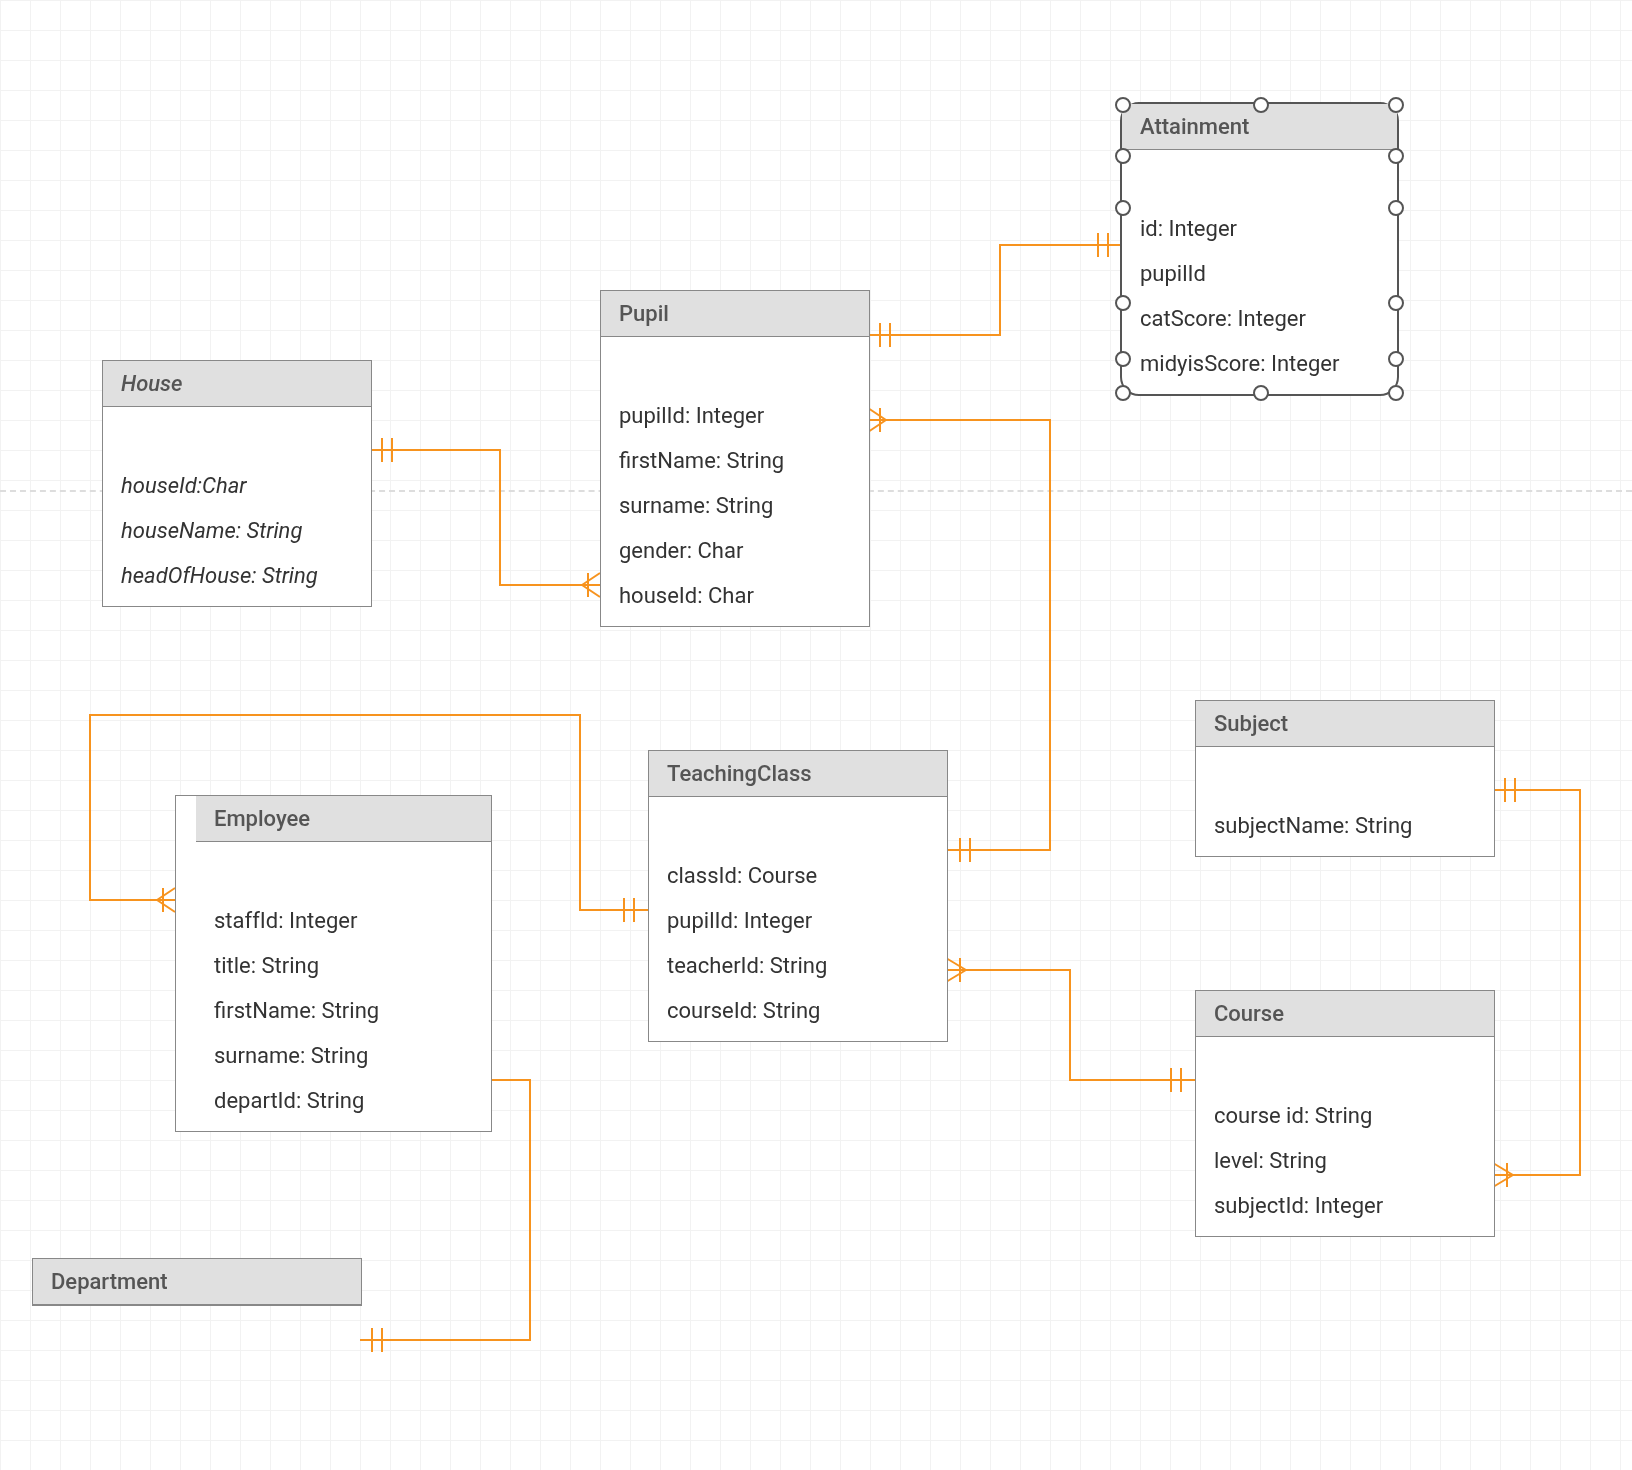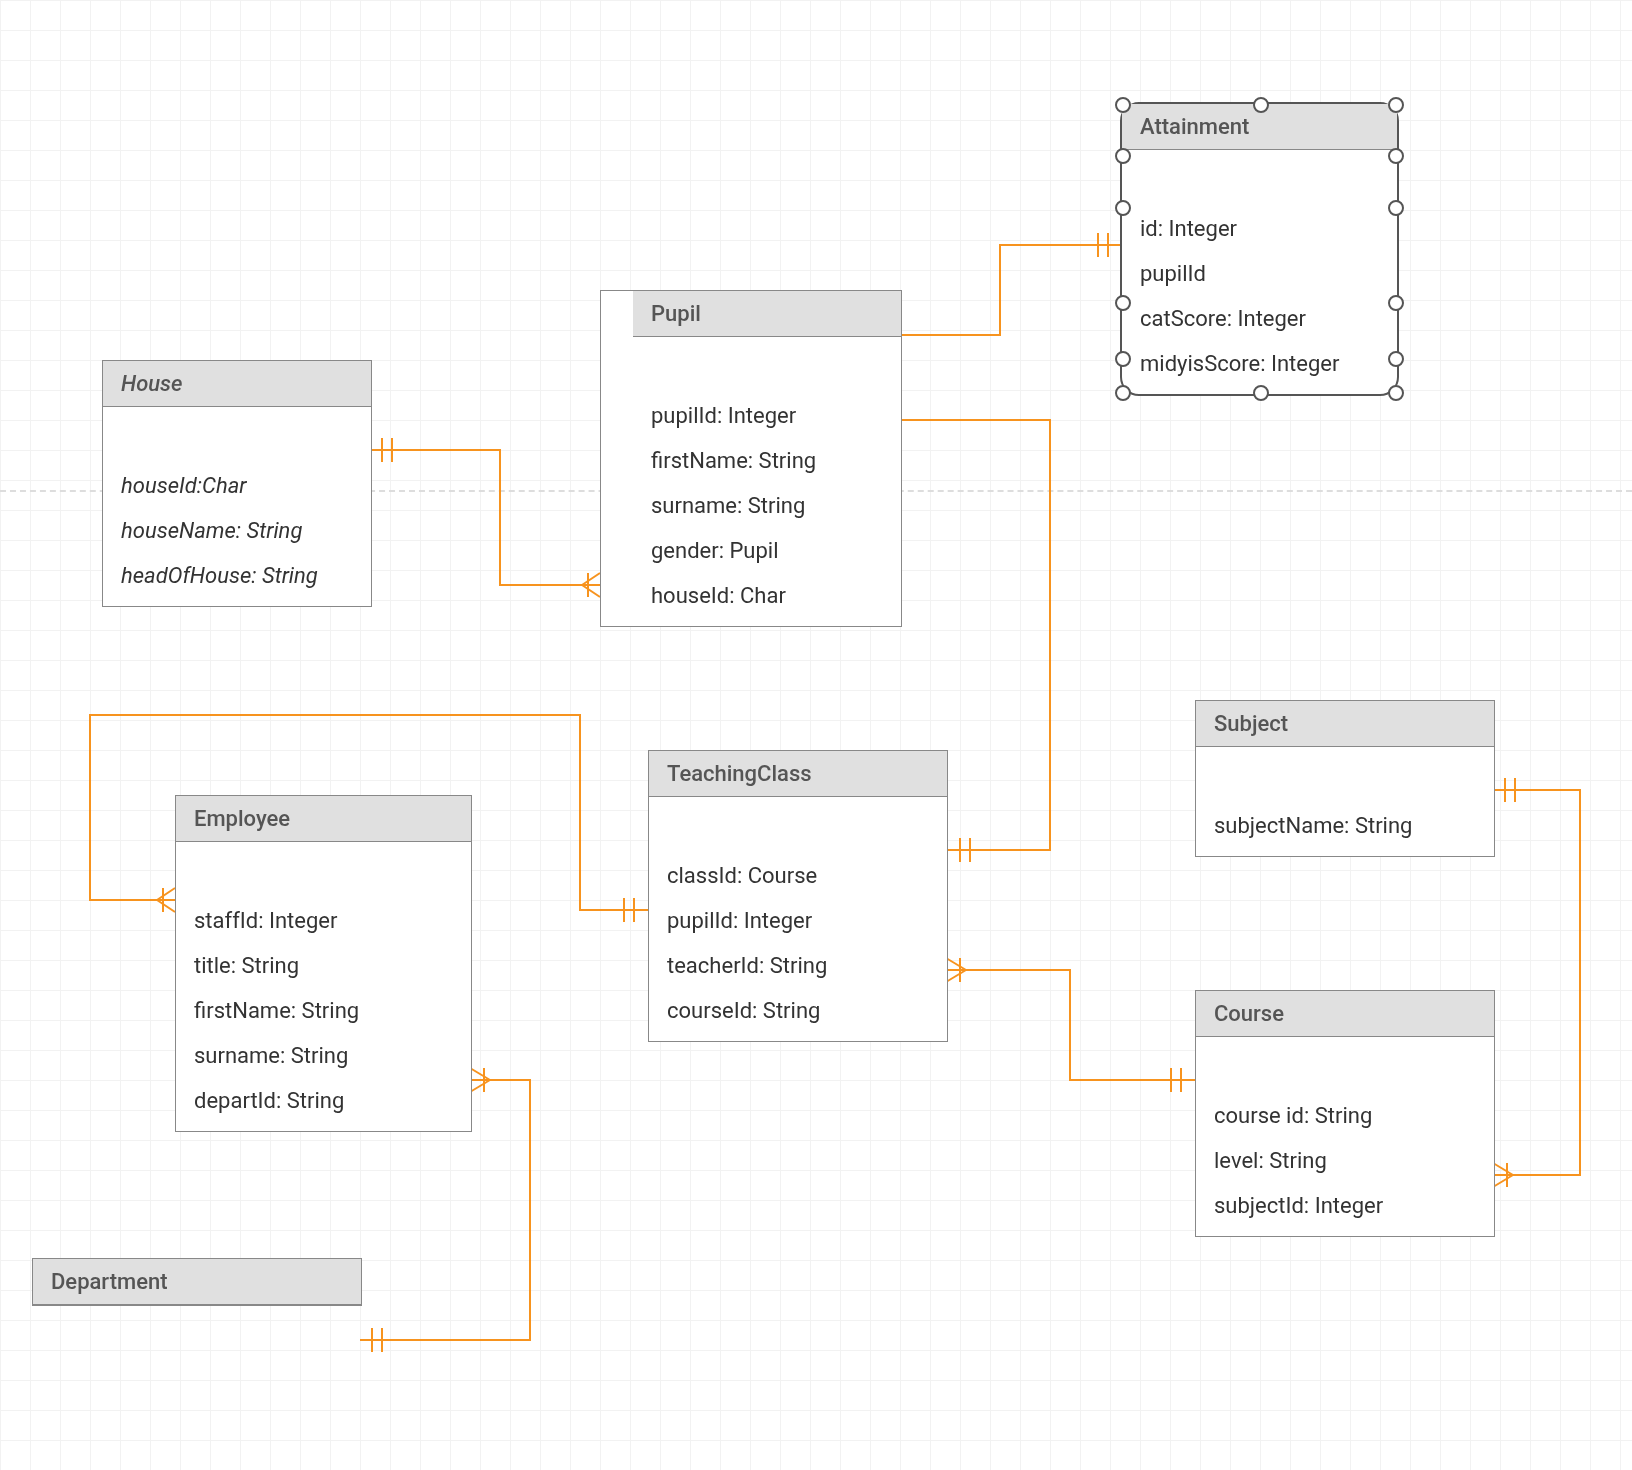--- a/index.html
+++ b/index.html
@@ -123,27 +123,27 @@
 
 <div class="entity" id="e-house" style="left: 102px; top: 360px; width: 268px; font-style: italic;">
   <div class="hdr">House</div>
   <div class="body">
     <div class="row">houseId:Char</div>
     <div class="row">houseName: String</div>
     <div class="row">headOfHouse: String</div>
   </div>
 </div>
 
-<div class="entity" id="e-pupil" style="left: 600px; top: 290px; width: 268px; padding-left: 32px;">
+<div class="entity" id="e-pupil" style="left: 600px; top: 290px; width: 268px;">
   <div class="hdr">Pupil</div>
   <div class="body">
     <div class="row">pupilId: Integer</div>
     <div class="row">firstName: String</div>
     <div class="row">surname: String</div>
-    <div class="row">gender: Pupil</div>
+    <div class="row">gender: Char</div>
     <div class="row">houseId: Char</div>
   </div>
 </div>
 
 <div class="entity selected" id="e-attainment" style="left: 1120px; top: 102px; width: 275px; border-radius: 19px;">
   <div class="hdr">Attainment</div>
   <div class="body">
     <div class="row">id: Integer</div>
     <div class="row">pupilId</div>
     <div class="row">catScore: Integer</div>
@@ -159,21 +159,21 @@
   <span class="handle" style="left:-7px;top:33%"></span>
   <span class="handle" style="right:-7px;top:33%"></span>
   <span class="handle" style="left:-7px;top:66%"></span>
   <span class="handle" style="right:-7px;top:66%"></span>
   <span class="handle" style="left:-7px;top:15%"></span>
   <span class="handle" style="right:-7px;top:15%"></span>
   <span class="handle" style="left:-7px;top:85%"></span>
   <span class="handle" style="right:-7px;top:85%"></span>
 </div>
 
-<div class="entity" id="e-employee" style="left: 175px; top: 795px; width: 295px;">
+<div class="entity" id="e-employee" style="left: 175px; top: 795px; width: 295px; padding-left: 20px;">
   <div class="hdr">Employee</div>
   <div class="body">
     <div class="row">staffId: Integer</div>
     <div class="row">title: String</div>
     <div class="row">firstName: String</div>
     <div class="row">surname: String</div>
     <div class="row">departId: String</div>
   </div>
 </div>
 

